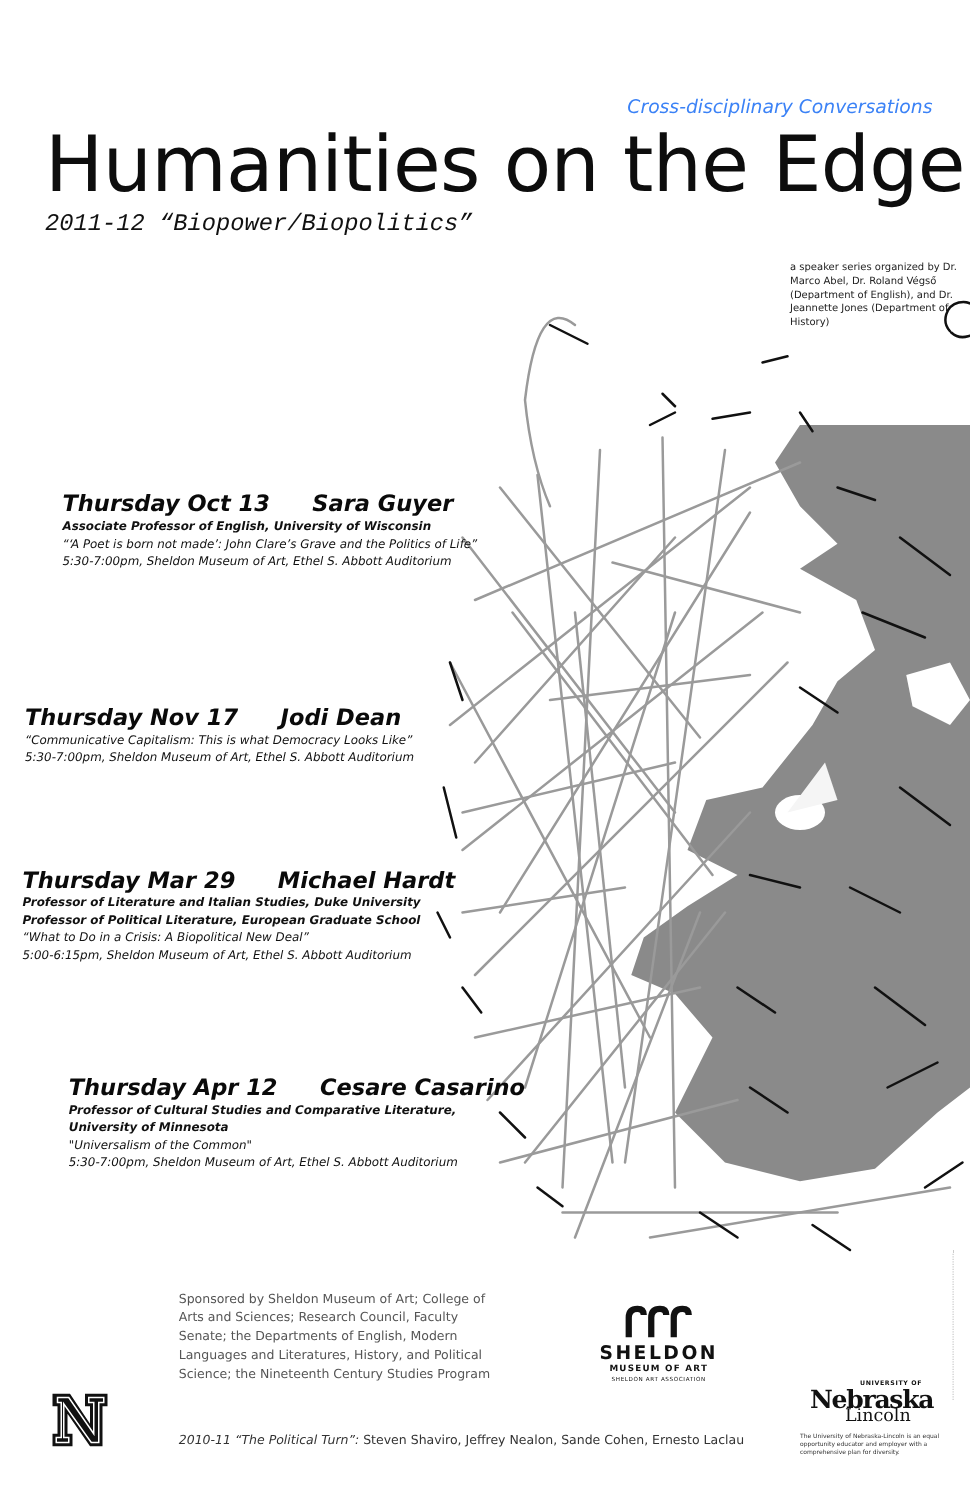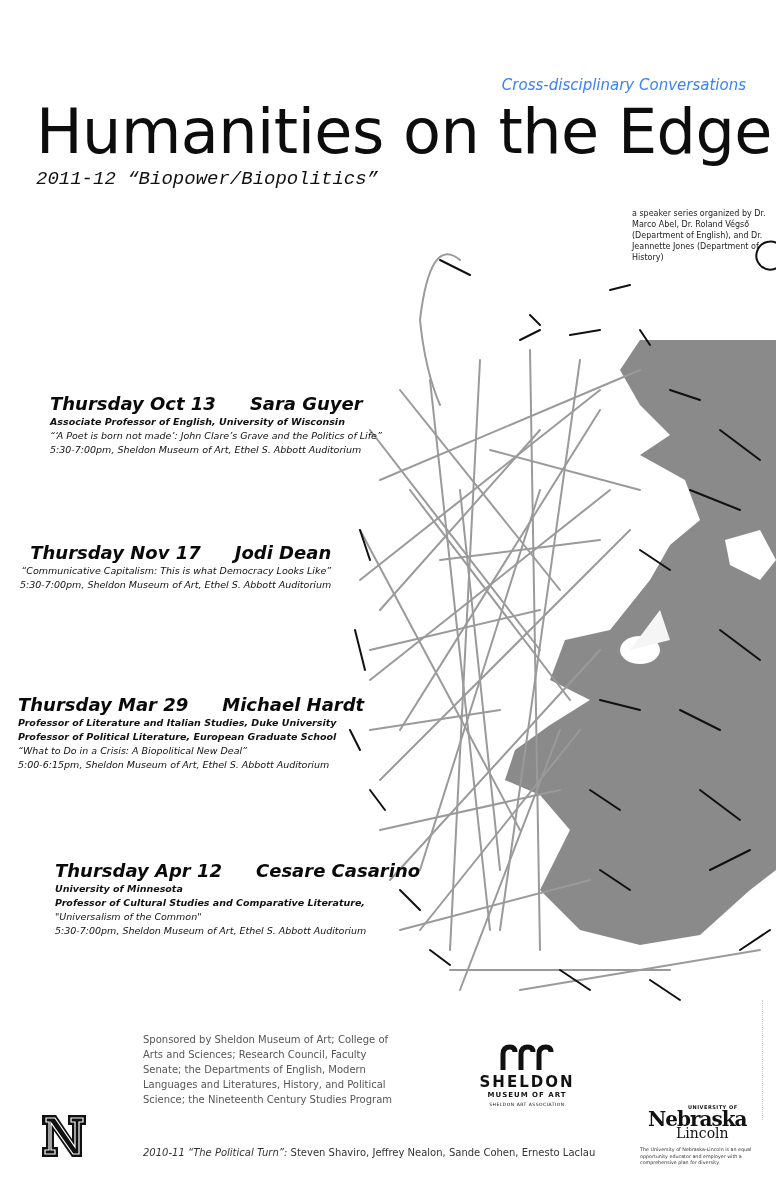--- a/index.html
+++ b/index.html
@@ -107,38 +107,38 @@
   </g>
 </svg>
 
 <div class="event" style="left:50px; top:393px;">
   <div class="head"><span>Thursday Oct 13</span><span class="spk">Sara Guyer</span></div>
   <div class="line-b">Associate Professor of English, University of Wisconsin</div>
   <div class="line-i">“‘A Poet is born not made’: John Clare’s Grave and the Politics of Life”</div>
   <div class="line-i">5:30-7:00pm, Sheldon Museum of Art, Ethel S. Abbott Auditorium</div>
 </div>
 
-<div class="event" style="left:20px; top:542px;text-align:right;">
+<div class="event" style="left:20px; top:564px;">
   <div class="head"><span>Thursday Nov 17</span><span class="spk">Jodi Dean</span></div>
   <div class="line-i">“Communicative Capitalism: This is what Democracy Looks Like”</div>
   <div class="line-i">5:30-7:00pm, Sheldon Museum of Art, Ethel S. Abbott Auditorium</div>
 </div>
 
 <div class="event" style="left:18px; top:694px;">
   <div class="head"><span>Thursday Mar 29</span><span class="spk">Michael Hardt</span></div>
   <div class="line-b">Professor of Literature and Italian Studies, Duke University</div>
   <div class="line-b">Professor of Political Literature, European Graduate School</div>
   <div class="line-i">“What to Do in a Crisis: A Biopolitical New Deal”</div>
   <div class="line-i">5:00-6:15pm, Sheldon Museum of Art, Ethel S. Abbott Auditorium</div>
 </div>
 
 <div class="event" style="left:55px; top:860px;">
   <div class="head"><span>Thursday Apr 12</span><span class="spk">Cesare Casarino</span></div>
+  <div class="line-b">Professor of Cultural Studies and Comparative Literature,</div>
   <div class="line-b">University of Minnesota</div>
-  <div class="line-b">Professor of Cultural Studies and Comparative Literature,</div>
   <div class="line-i">"Universalism of the Common"</div>
   <div class="line-i">5:30-7:00pm, Sheldon Museum of Art, Ethel S. Abbott Auditorium</div>
 </div>
 
 <div class="abs sponsors">Sponsored by Sheldon Museum of Art; College of Arts and Sciences; Research Council, Faculty Senate; the Departments of English, Modern Languages and Literatures, History, and Political Science; the Nineteenth Century Studies Program</div>
 
 <div class="abs sheldon">
   <svg width="60" height="26" viewBox="0 0 60 26">
     <g fill="none" stroke="#111" stroke-width="5">
       <path d="M6 26 V10 Q6 3 13 3 Q18 3 18 8"></path>

